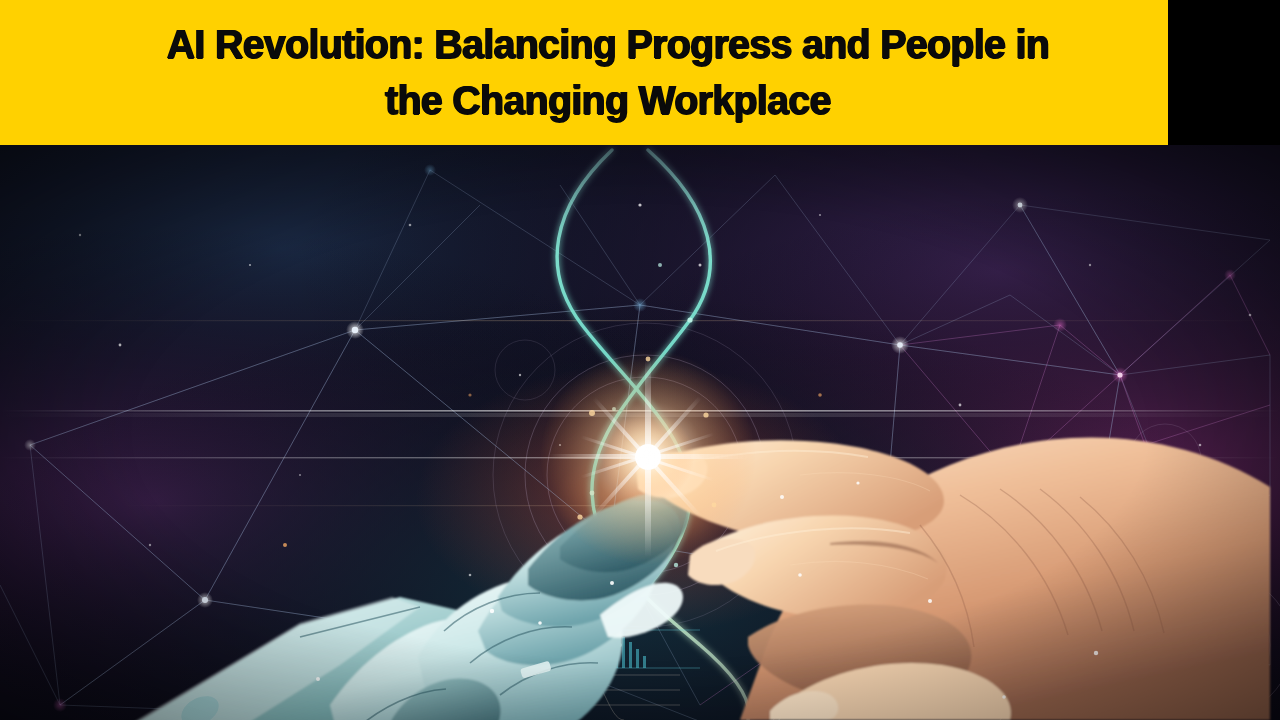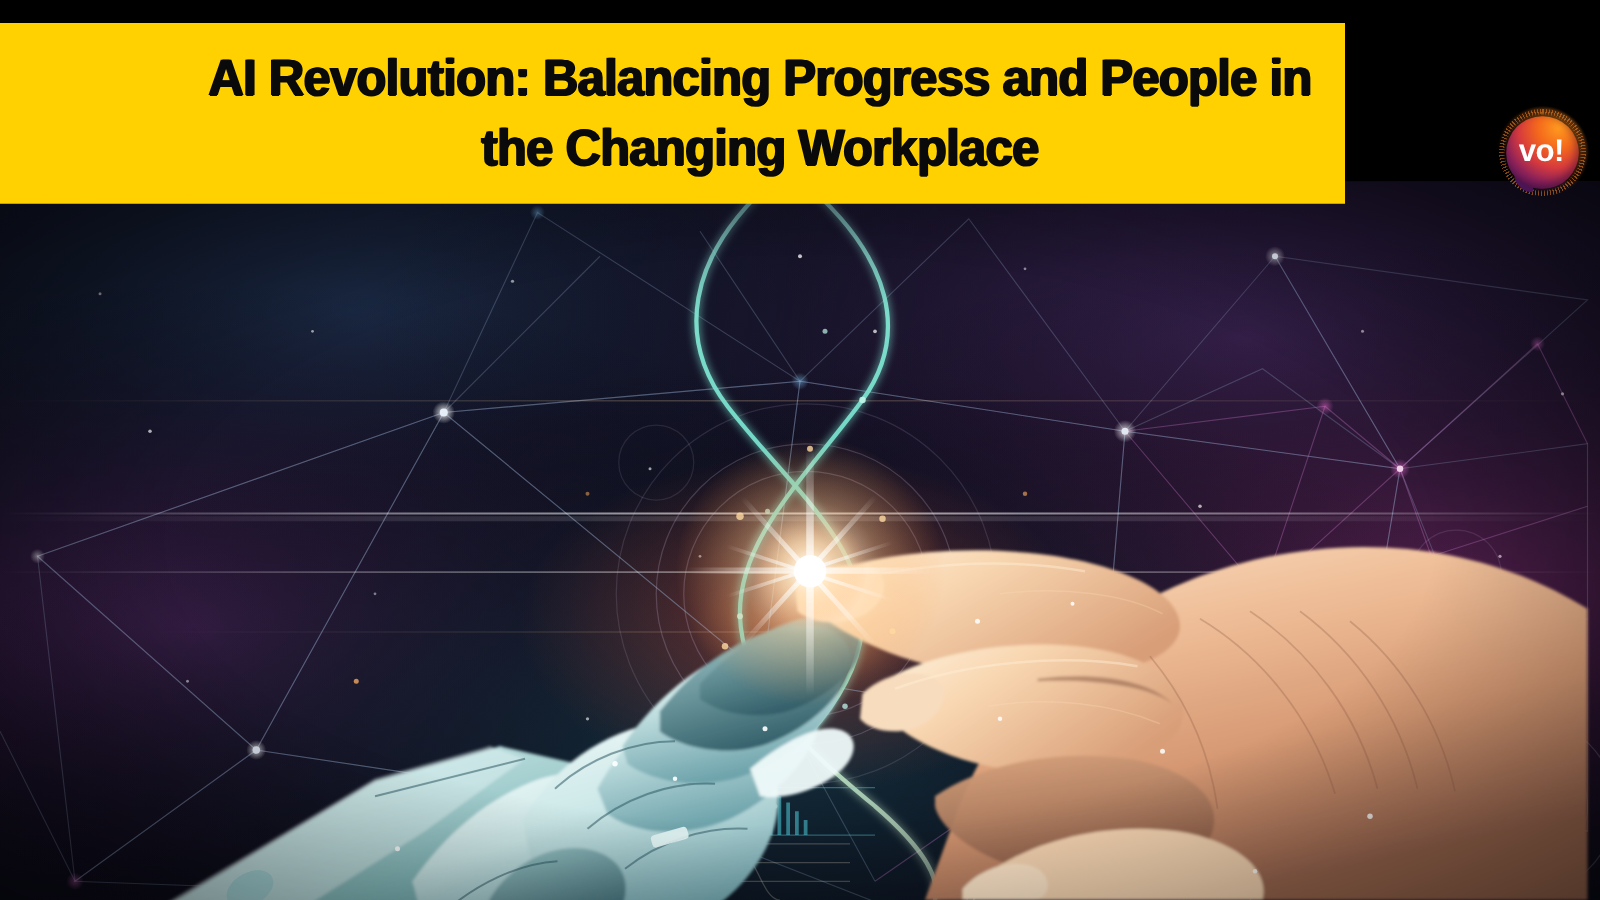--- a/index.html
+++ b/index.html
@@ -11,22 +11,22 @@
     position: relative;
     width: 1280px;
     height: 720px;
     overflow: hidden;
     font-family: "Liberation Sans", sans-serif;
   }
 
   
   #banner {
     position: absolute;
-    left: 0; top: 18px;
-    width: 1076px;
+    left: 0; top: 0;
+    width: 1168px;
     height: 145px;
     background: #FFD100;
     z-index: 20;
   }
   #banner-title {
     position: absolute;
     left: 18px;
     top: 16px;
     width: 1180px;
     text-align: center;
@@ -657,22 +657,15 @@
         </radialGradient>
       </defs>
       <rect width="1280" height="575" fill="url(#vig)"></rect>
     </svg>
   </div>
 
   <div id="banner">
     <div id="banner-title">AI Revolution: Balancing Progress and People in
 the Changing Workplace</div>
 
-    <div id="logo">
-      <div class="halo"></div>
-      <div class="dots"></div>
-      <div class="tail"></div>
-      <div class="bubble"></div>
-      <div class="mark">vo!</div>
-    </div>
   </div>
 
 </div>
 
 </body></html>

